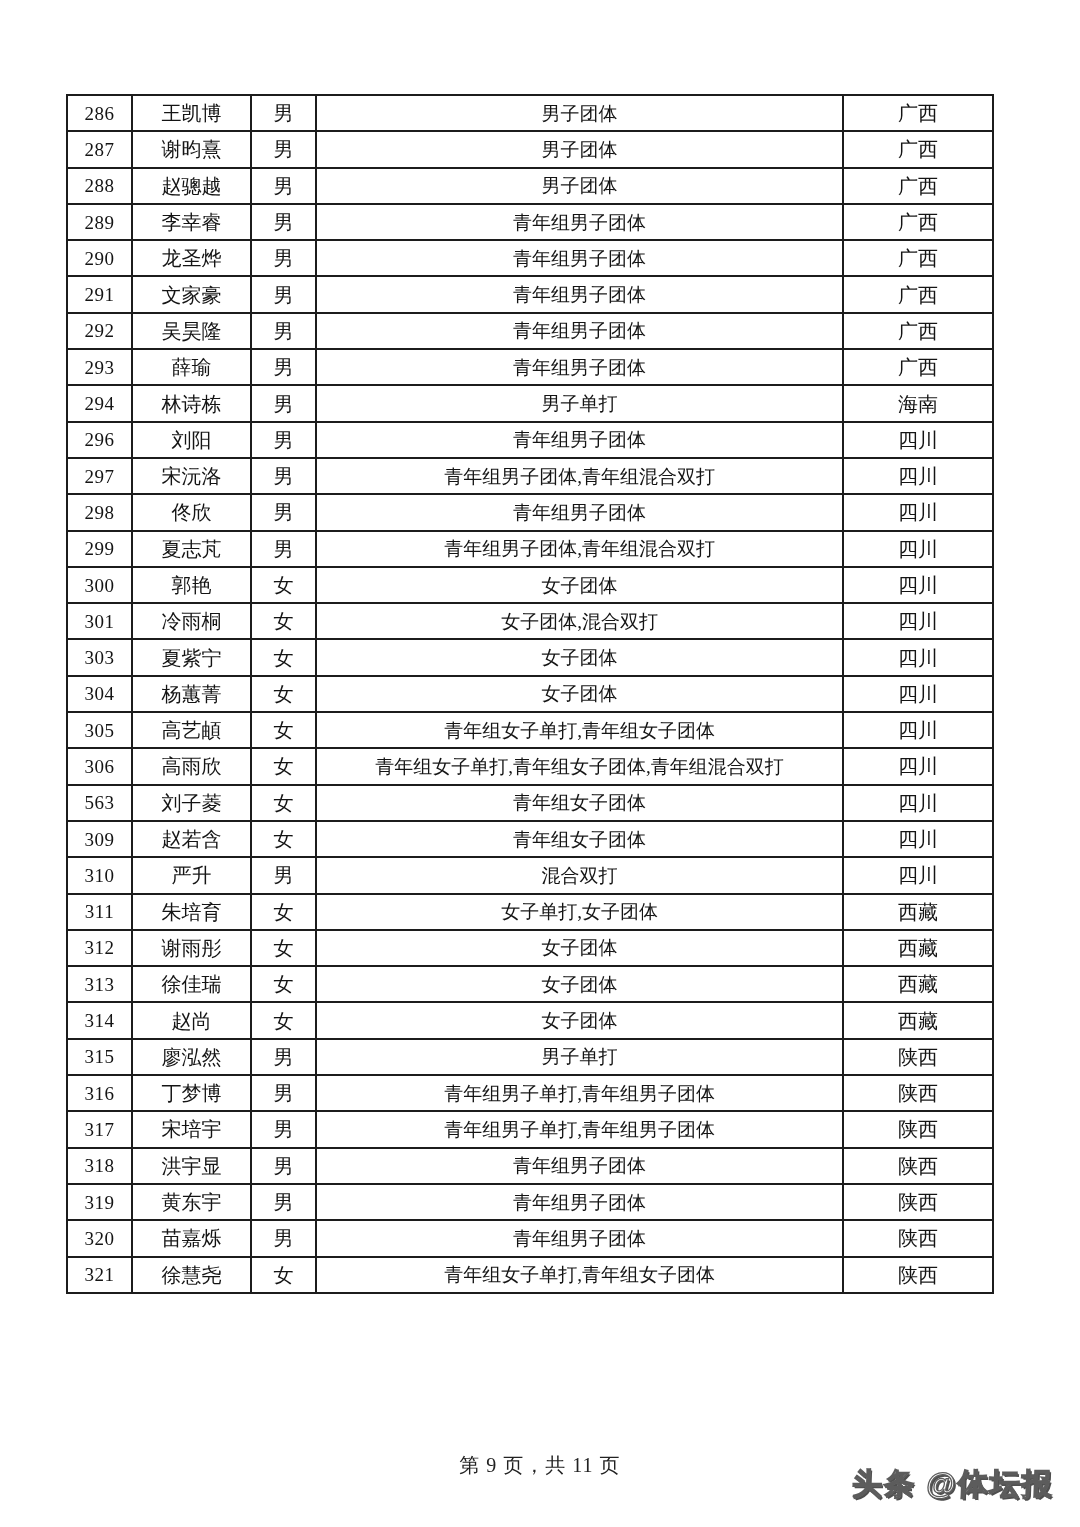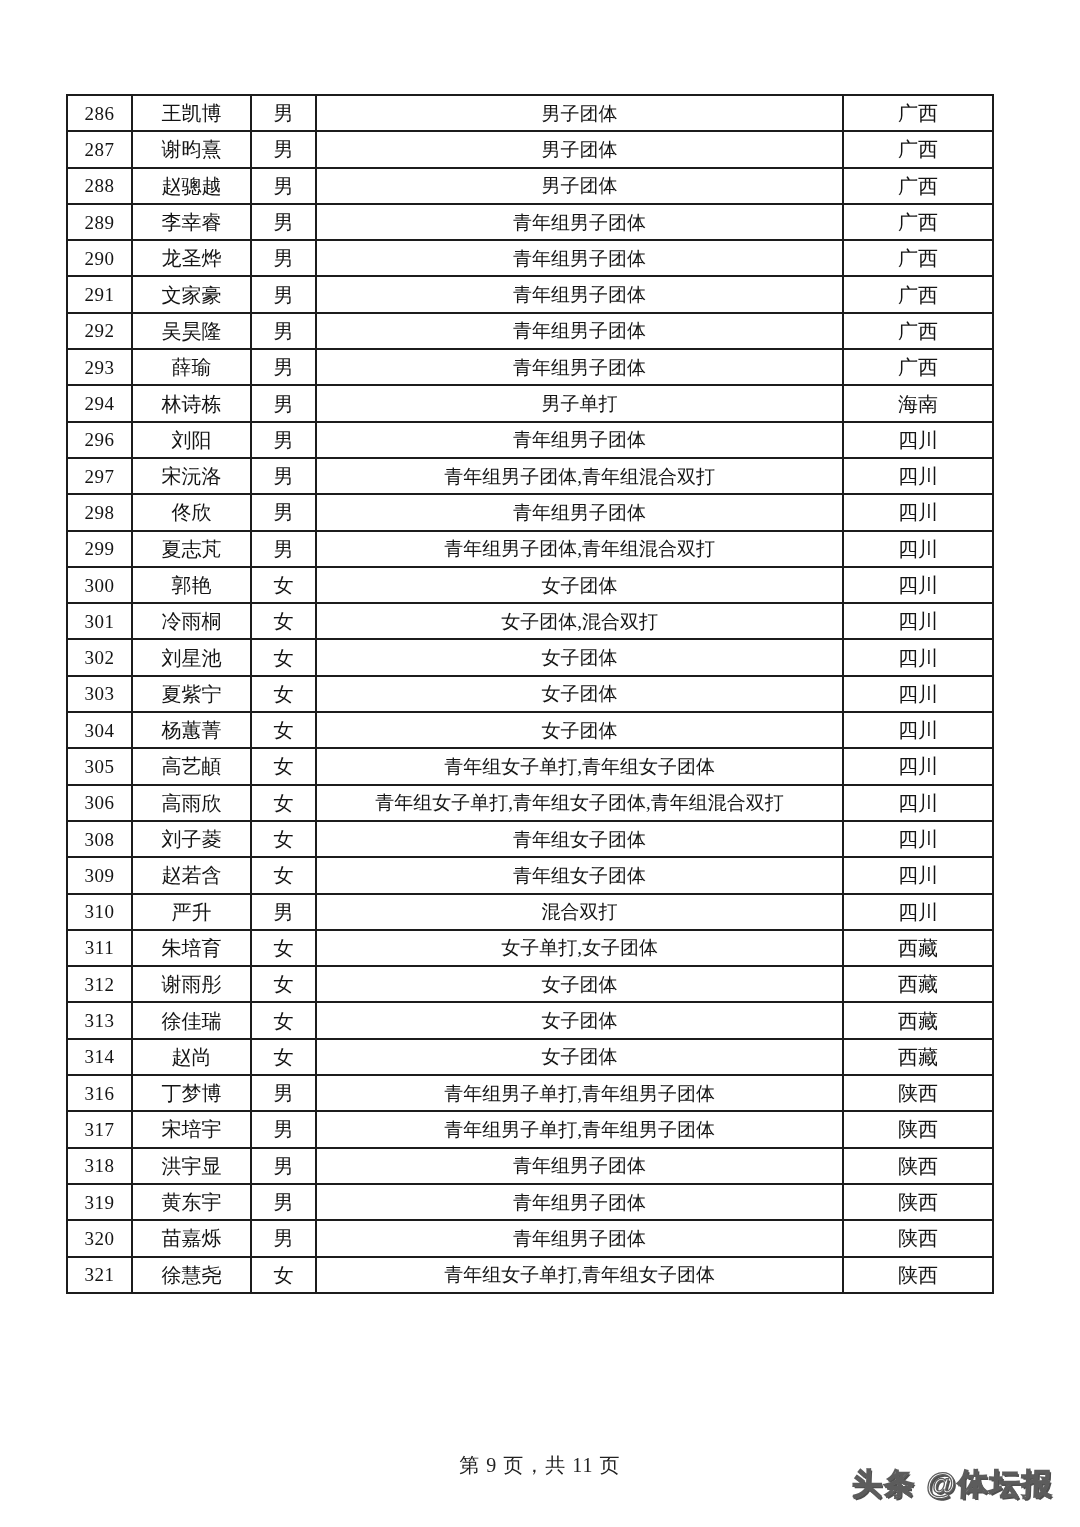--- a/index.html
+++ b/index.html
@@ -181,27 +181,20 @@
           <td class="c-unit">四川</td>
         </tr>
         <tr>
           <td class="c-no">301</td>
           <td class="c-name">冷雨桐</td>
           <td class="c-gender">女</td>
           <td class="c-events">女子团体,混合双打</td>
           <td class="c-unit">四川</td>
         </tr>
         <tr>
-          <td class="c-no">302</td>
-          <td class="c-name">刘星池</td>
-          <td class="c-gender">女</td>
-          <td class="c-events">女子团体</td>
-          <td class="c-unit">四川</td>
-        </tr>
-        <tr>
           <td class="c-no">303</td>
           <td class="c-name">夏紫宁</td>
           <td class="c-gender">女</td>
           <td class="c-events">女子团体</td>
           <td class="c-unit">四川</td>
         </tr>
         <tr>
           <td class="c-no">304</td>
           <td class="c-name">杨蕙菁</td>
           <td class="c-gender">女</td>
@@ -216,21 +209,21 @@
           <td class="c-unit">四川</td>
         </tr>
         <tr>
           <td class="c-no">306</td>
           <td class="c-name">高雨欣</td>
           <td class="c-gender">女</td>
           <td class="c-events">青年组女子单打,青年组女子团体,青年组混合双打</td>
           <td class="c-unit">四川</td>
         </tr>
         <tr>
-          <td class="c-no">308</td>
+          <td class="c-no">563</td>
           <td class="c-name">刘子菱</td>
           <td class="c-gender">女</td>
           <td class="c-events">青年组女子团体</td>
           <td class="c-unit">四川</td>
         </tr>
         <tr>
           <td class="c-no">309</td>
           <td class="c-name">赵若含</td>
           <td class="c-gender">女</td>
           <td class="c-events">青年组女子团体</td>
@@ -265,20 +258,27 @@
           <td class="c-unit">西藏</td>
         </tr>
         <tr>
           <td class="c-no">314</td>
           <td class="c-name">赵尚</td>
           <td class="c-gender">女</td>
           <td class="c-events">女子团体</td>
           <td class="c-unit">西藏</td>
         </tr>
         <tr>
+          <td class="c-no">315</td>
+          <td class="c-name">廖泓然</td>
+          <td class="c-gender">男</td>
+          <td class="c-events">男子单打</td>
+          <td class="c-unit">陕西</td>
+        </tr>
+        <tr>
           <td class="c-no">316</td>
           <td class="c-name">丁梦博</td>
           <td class="c-gender">男</td>
           <td class="c-events">青年组男子单打,青年组男子团体</td>
           <td class="c-unit">陕西</td>
         </tr>
         <tr>
           <td class="c-no">317</td>
           <td class="c-name">宋培宇</td>
           <td class="c-gender">男</td>

